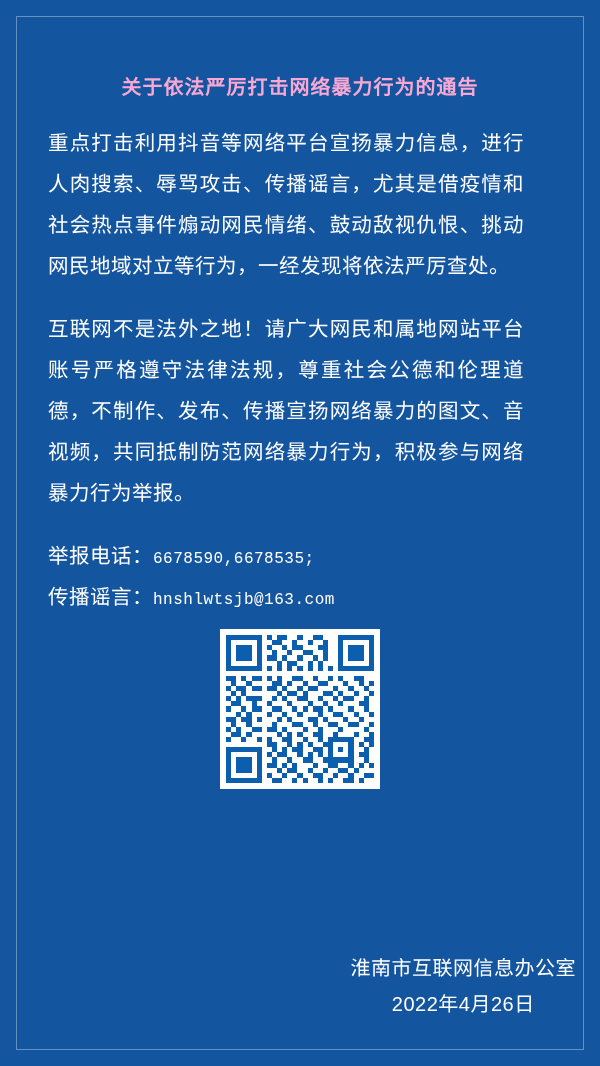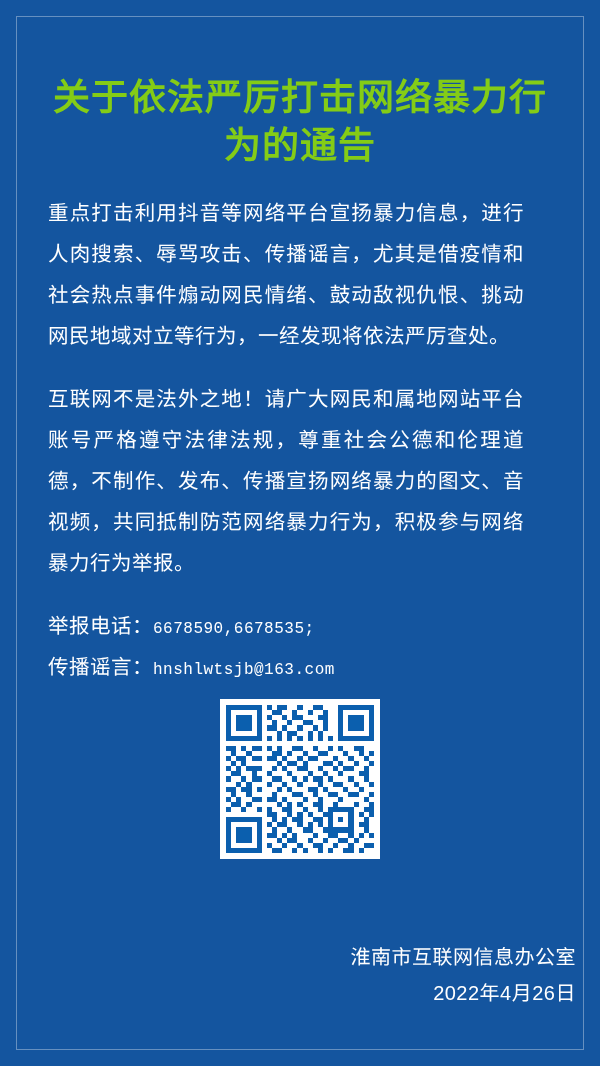--- a/index.html
+++ b/index.html
@@ -34,23 +34,23 @@
     position: absolute;
     left: 48px;
     top: 0;
     width: 504px;
     height: 1066px;
     box-sizing: border-box;
   }
   .title {
     margin: 0;
     padding-top: 74px;
-    font-size: 37px;
+    font-size: 20px;
     font-weight: bold;
-    color: #84cc16;
+    color: #f9a8d4;
     letter-spacing: 1px;
     text-align: center;
     line-height: 1.3;
     width: 504px;
   }
   .body-text {
     margin: 0;
     color: #ffffff;
     font-size: 20.5px;
     line-height: 41px;
@@ -94,22 +94,22 @@
     height: 148px;
     background: #ffffff;
     padding: 6px;
     box-sizing: content-box;
   }
   .qr-box svg { display: block; }
 
   .signature {
     position: absolute;
     right: 24px;
-    bottom: 55px;
-    text-align: right;
+    bottom: 44px;
+    text-align: center;
     color: #ffffff;
   }
   .signature .org {
     font-size: 20px;
     line-height: 36px;
     letter-spacing: 0.5px;
   }
   .signature .date {
     font-size: 20px;
     line-height: 36px;

